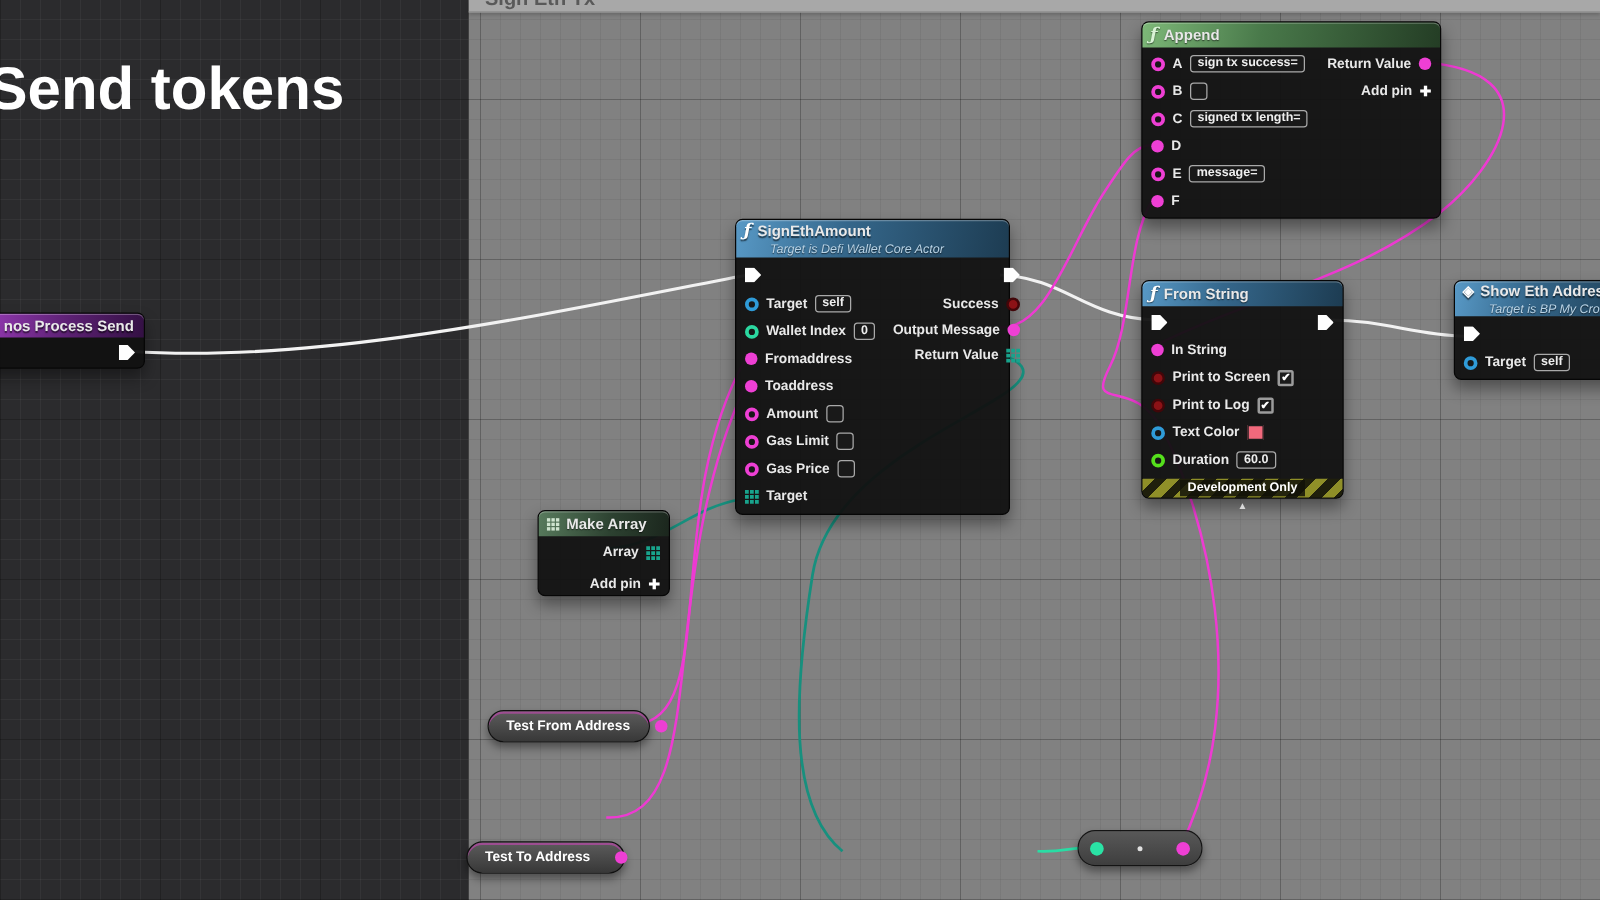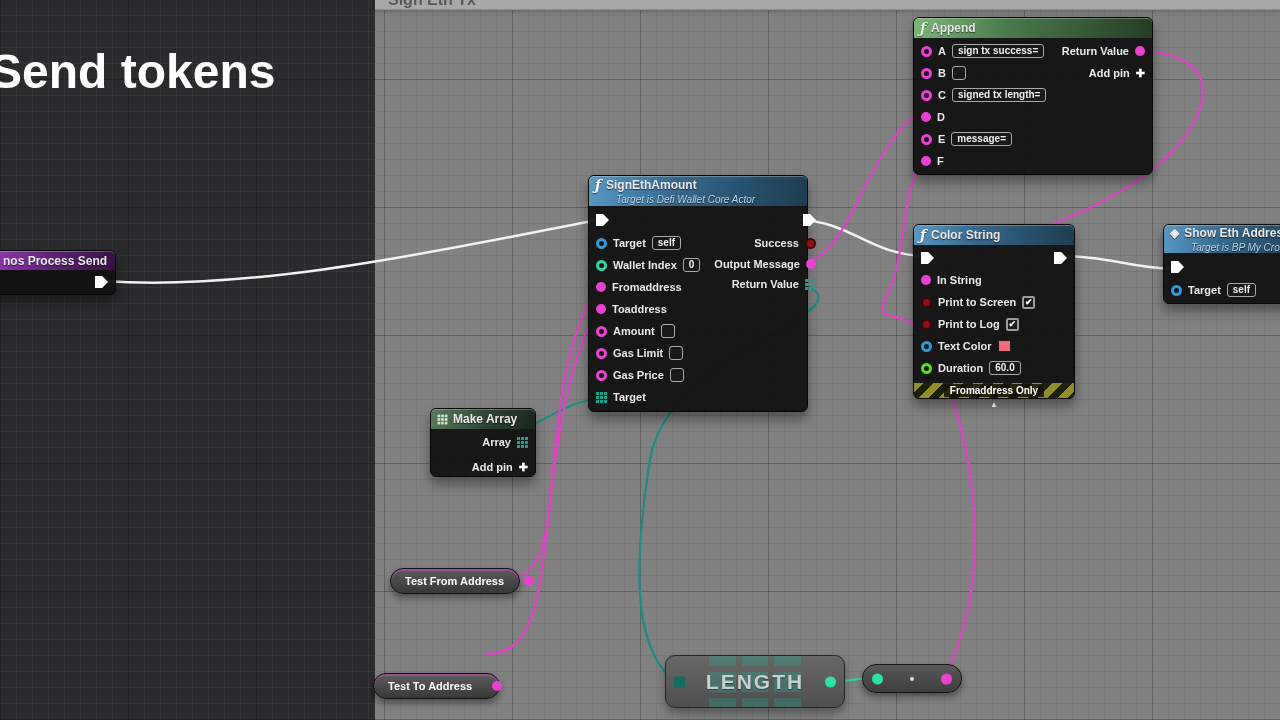--- a/index.html
+++ b/index.html
@@ -260,21 +260,21 @@
           <span>Return Value</span>
           <span class="gpin"></span>
         </div>
       </div>
     </div>
   </div>
 
   <div class="node ps" style="left:913px; top:224px; width:162px; height:175px;">
     <div class="hdr hdr-blue">
       <span class="ficon">ƒ</span>
-      <span class="htitle">Color String</span>
+      <span class="htitle">From String</span>
     </div>
     <div class="body" style="padding-bottom:0;">
       <div class="col" style="width:100%;">
         <div class="prow exec-row" style="justify-content:space-between;">
           <span class="exec"></span>
           <span class="exec"></span>
         </div>
         <div class="prow">
           <span class="pin solid-pink"></span>
           <span>In String</span>
@@ -293,21 +293,21 @@
           <span class="pin hollow-blue"></span>
           <span>Text Color</span>
           <span class="swatch"></span>
         </div>
         <div class="prow">
           <span class="pin hollow-grn"></span>
           <span>Duration</span>
           <span class="vbox">60.0</span>
         </div>
         <div class="banner">
-          <span>Fromaddress Only</span>
+          <span>Development Only</span>
         </div>
       </div>
     </div>
   </div>
   <div class="collapse" style="left:990px; top:400px;">▲</div>
 
   <div class="node" style="left:1163px; top:224px; width:150px; height:80px;">
     <div class="hdr hdr2 hdr-blue" style="height:28px;">
       <span class="dicon">◈</span>
       <span class="htitle">Show Eth Address</span>
@@ -348,36 +348,20 @@
 
   <div class="pill" style="left:390px; top:568px; width:130px;">
     <span>Test From Address</span>
     <span class="pin solid-pink"></span>
   </div>
   <div class="pill" style="left:373px; top:641px; width:127px;margin-top:32px;">
     <span>Test To Address</span>
     <span class="pin solid-pink"></span>
   </div>
 
-  <div class="bignode" style="left:665px; top:655px; width:180px; height:53px;">
-    <div class="wm">
-      <i></i>
-        <i></i>
-        <i></i>
-        <i></i>
-        <i></i>
-        <i></i>
-        <i></i>
-        <i></i>
-        <i></i>
-    </div>
-    <span class="biglabel">LENGTH</span>
-    <span class="sqpin"></span>
-    <span class="cpin green" style="right:8px;"></span>
-  </div>
 
   <div class="mini" style="left:862px; top:664px; width:100px;">
     <span class="cpin green" style="left:9px;"></span>
     <span class="dot"></span>
     <span class="cpin pink" style="right:9px;"></span>
   </div>
 
 </div>
 
 </body></html>

